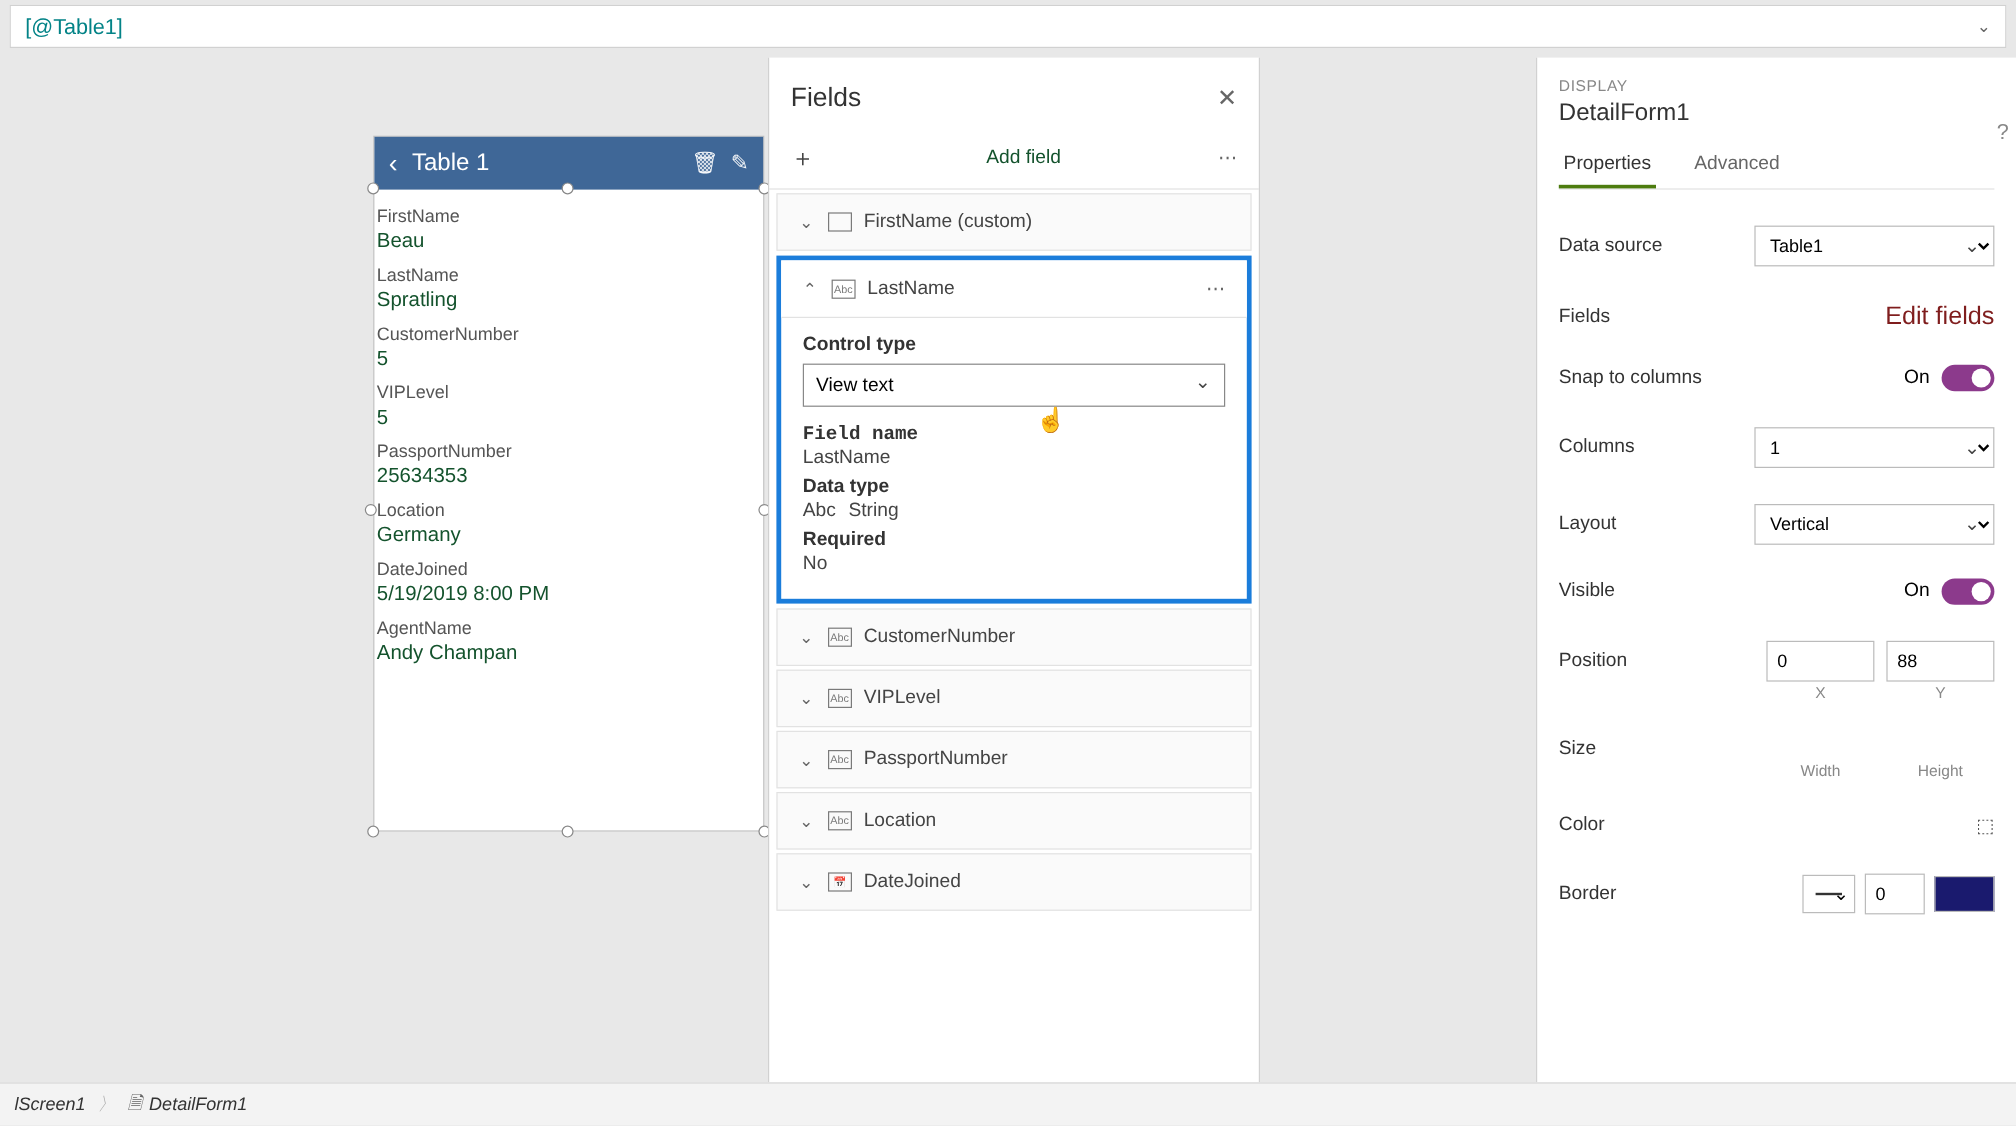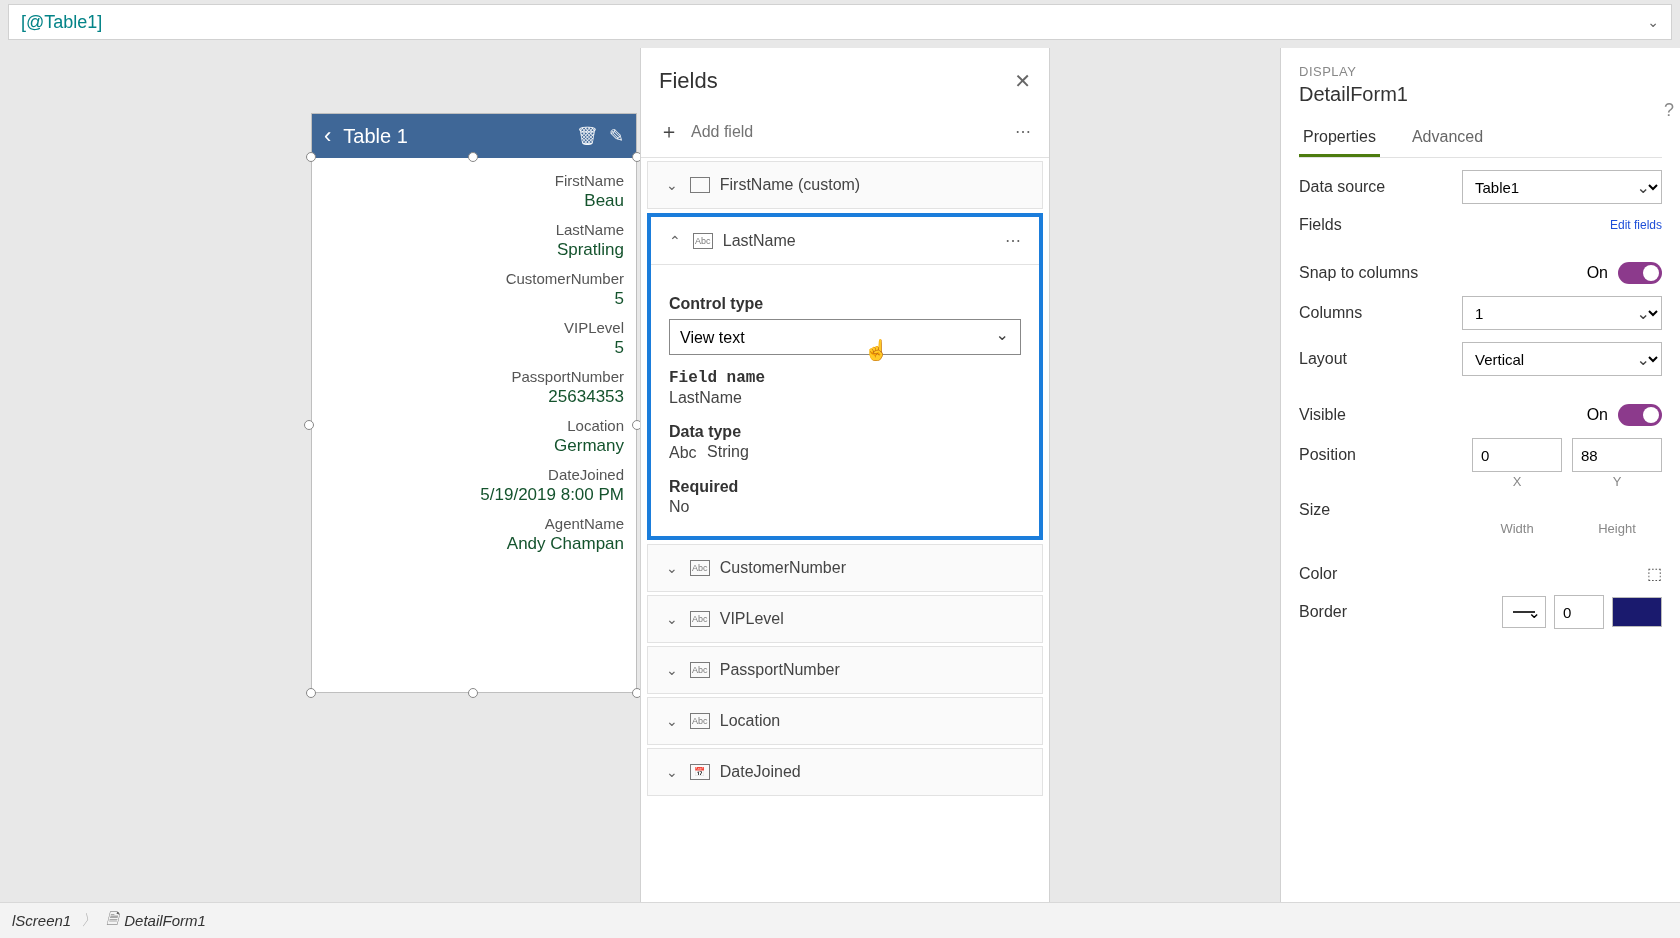--- a/index.html
+++ b/index.html
@@ -23,72 +23,72 @@
   background: #fff; border: 1px solid #bfbfbf;
 }
 .form-card-header {
   height: 44px; background: #3b5998; background: #3764a0; background:#3b5a8f;
   background: #3a5a8d; display: flex; align-items: center; padding: 0 12px; color: #fff;
 }
 .form-card-header { background:#3f6797; }
 .form-card-header .back { font-size: 22px; margin-right: 12px; }
 .form-card-header .title { font-size: 20px; flex: 1; }
 .form-card-header .icn { margin-left: 10px; font-size: 18px; opacity: .95; }
-.form-body { padding: 8px 12px; text-align: right; }
+.form-body { padding: 8px 2px; }
 .form-field { margin: 6px 0 10px 0; }
 .form-field .lbl { font-size: 15px; color: #555; }
 .form-field .val { font-size: 17px; color: #14532d; margin-top: 2px; }
 
 .sel-handle { position: absolute; width: 10px; height: 10px; border: 1px solid #888; border-radius: 50%; background: #fff; }
 
 .fields-panel {
   position: absolute; left: 640px; top: 48px; width: 410px; bottom: 36px;
   background: #fff; border-left: 1px solid #d1d1d1; border-right: 1px solid #d1d1d1;
 }
 .fields-header { display: flex; align-items: center; padding: 20px 18px 12px 18px; }
 .fields-header .title { font-size: 22px; color: #333; flex: 1; }
 .fields-header .close { font-size: 20px; color: #666; cursor: pointer; }
 .add-field-row { display: flex; align-items: center; padding: 12px 18px; border-bottom: 1px solid #e1e1e1; }
 .add-field-row .plus { color: #444; font-size: 20px; margin-right: 12px; }
-.add-field-row .txt { font-size: 16px; color: #737373; flex:1; }
+.add-field-row .txt { font-size: 16px; color: #14532d; flex:1;text-align:center; }
 .add-field-row .more { color: #666; }
 .field-item {
   display: flex; align-items: center; height: 48px; padding: 0 18px;
   border-bottom: 1px solid #eaeaea; background: #fafafa; margin: 3px 6px; border:1px solid #e2e2e2;
 }
 .field-item .chev { color: #666; font-size: 14px; margin-right: 12px; }
 .field-item .ficon { width: 20px; height: 16px; border: 1px solid #7a7a7a; margin-right: 10px; font-size: 9px; color:#7a7a7a; display:flex; align-items:center; justify-content:center; }
 .field-item .fname { font-size: 16px; color: #444; }
 
 .expanded-block {
   margin: 4px 6px; border: 4px solid #1b7ddb; background: #fff; padding: 0;
 }
 .expanded-block .field-item { margin: 0; border: none; border-bottom: 1px solid #e2e2e2; }
 .expanded-block .inner { padding: 14px 18px; }
-.expanded-block .sub-lbl { font-size: 16px; color: #333; font-weight: 600; margin-top: 16px; }
+.expanded-block .sub-lbl { font-size: 16px; color: #333; font-weight: 600; margin-top: 0; }
 .expanded-block .sub-val { font-size: 16px; color: #444; margin-top: 2px; margin-bottom: 6px; }
 .expanded-block select, .ctl-select {
   width: 100%; height: 36px; margin-top: 6px; border: 1px solid #888; padding: 0 10px;
   font-size: 16px; background: #fff; appearance: none; background-image: none;
 }
 .select-wrap { position: relative; }
 .select-wrap .dd { position: absolute; right: 12px; top: 50%; transform: translateY(-50%); pointer-events: none; color:#444; }
 
 .props-panel {
   position: absolute; right: 0; top: 48px; width: 400px; bottom: 36px;
   background: #fff; border-left: 1px solid #d1d1d1; padding: 16px 18px;
 }
 .props-panel .section-label { font-size: 13px; color: #888; letter-spacing: .5px; }
 .props-panel .control-name { font-size: 20px; color: #333; margin-top: 4px; }
 .tabs { display: flex; margin-top: 14px; border-bottom: 1px solid #e1e1e1; }
 .tabs .tab { padding: 8px 4px; margin-right: 28px; font-size: 16px; color: #666; cursor: pointer; }
 .tabs .tab.active { color: #333; border-bottom: 3px solid #4d7c0f; }
-.prop-row { display: flex; align-items: center; margin-top: 12px; }
+.prop-row { display: flex; align-items: center; margin-top: 30px; }
 .prop-row .plabel { font-size: 16px; color: #333; flex: 1; }
-.prop-row .plink { color: #1d4ed8; font-size: 12px; }
+.prop-row .plink { color: #7f1d1d; font-size: 21px; }
 .prop-row select, .prop-row input[type=text] {
   height: 34px; border: 1px solid #bbb; padding: 0 8px; font-size: 15px; background:#fff;
 }
 .prop-row .sel-full { width: 200px; }
 .toggle {
   width: 44px; height: 22px; border-radius: 11px; background: #8c3a8c; position: relative;
   display: inline-block; margin-left: 10px;
 }
 .toggle::after {
   content: ""; width: 16px; height: 16px; background: #fff; border-radius: 50%;

